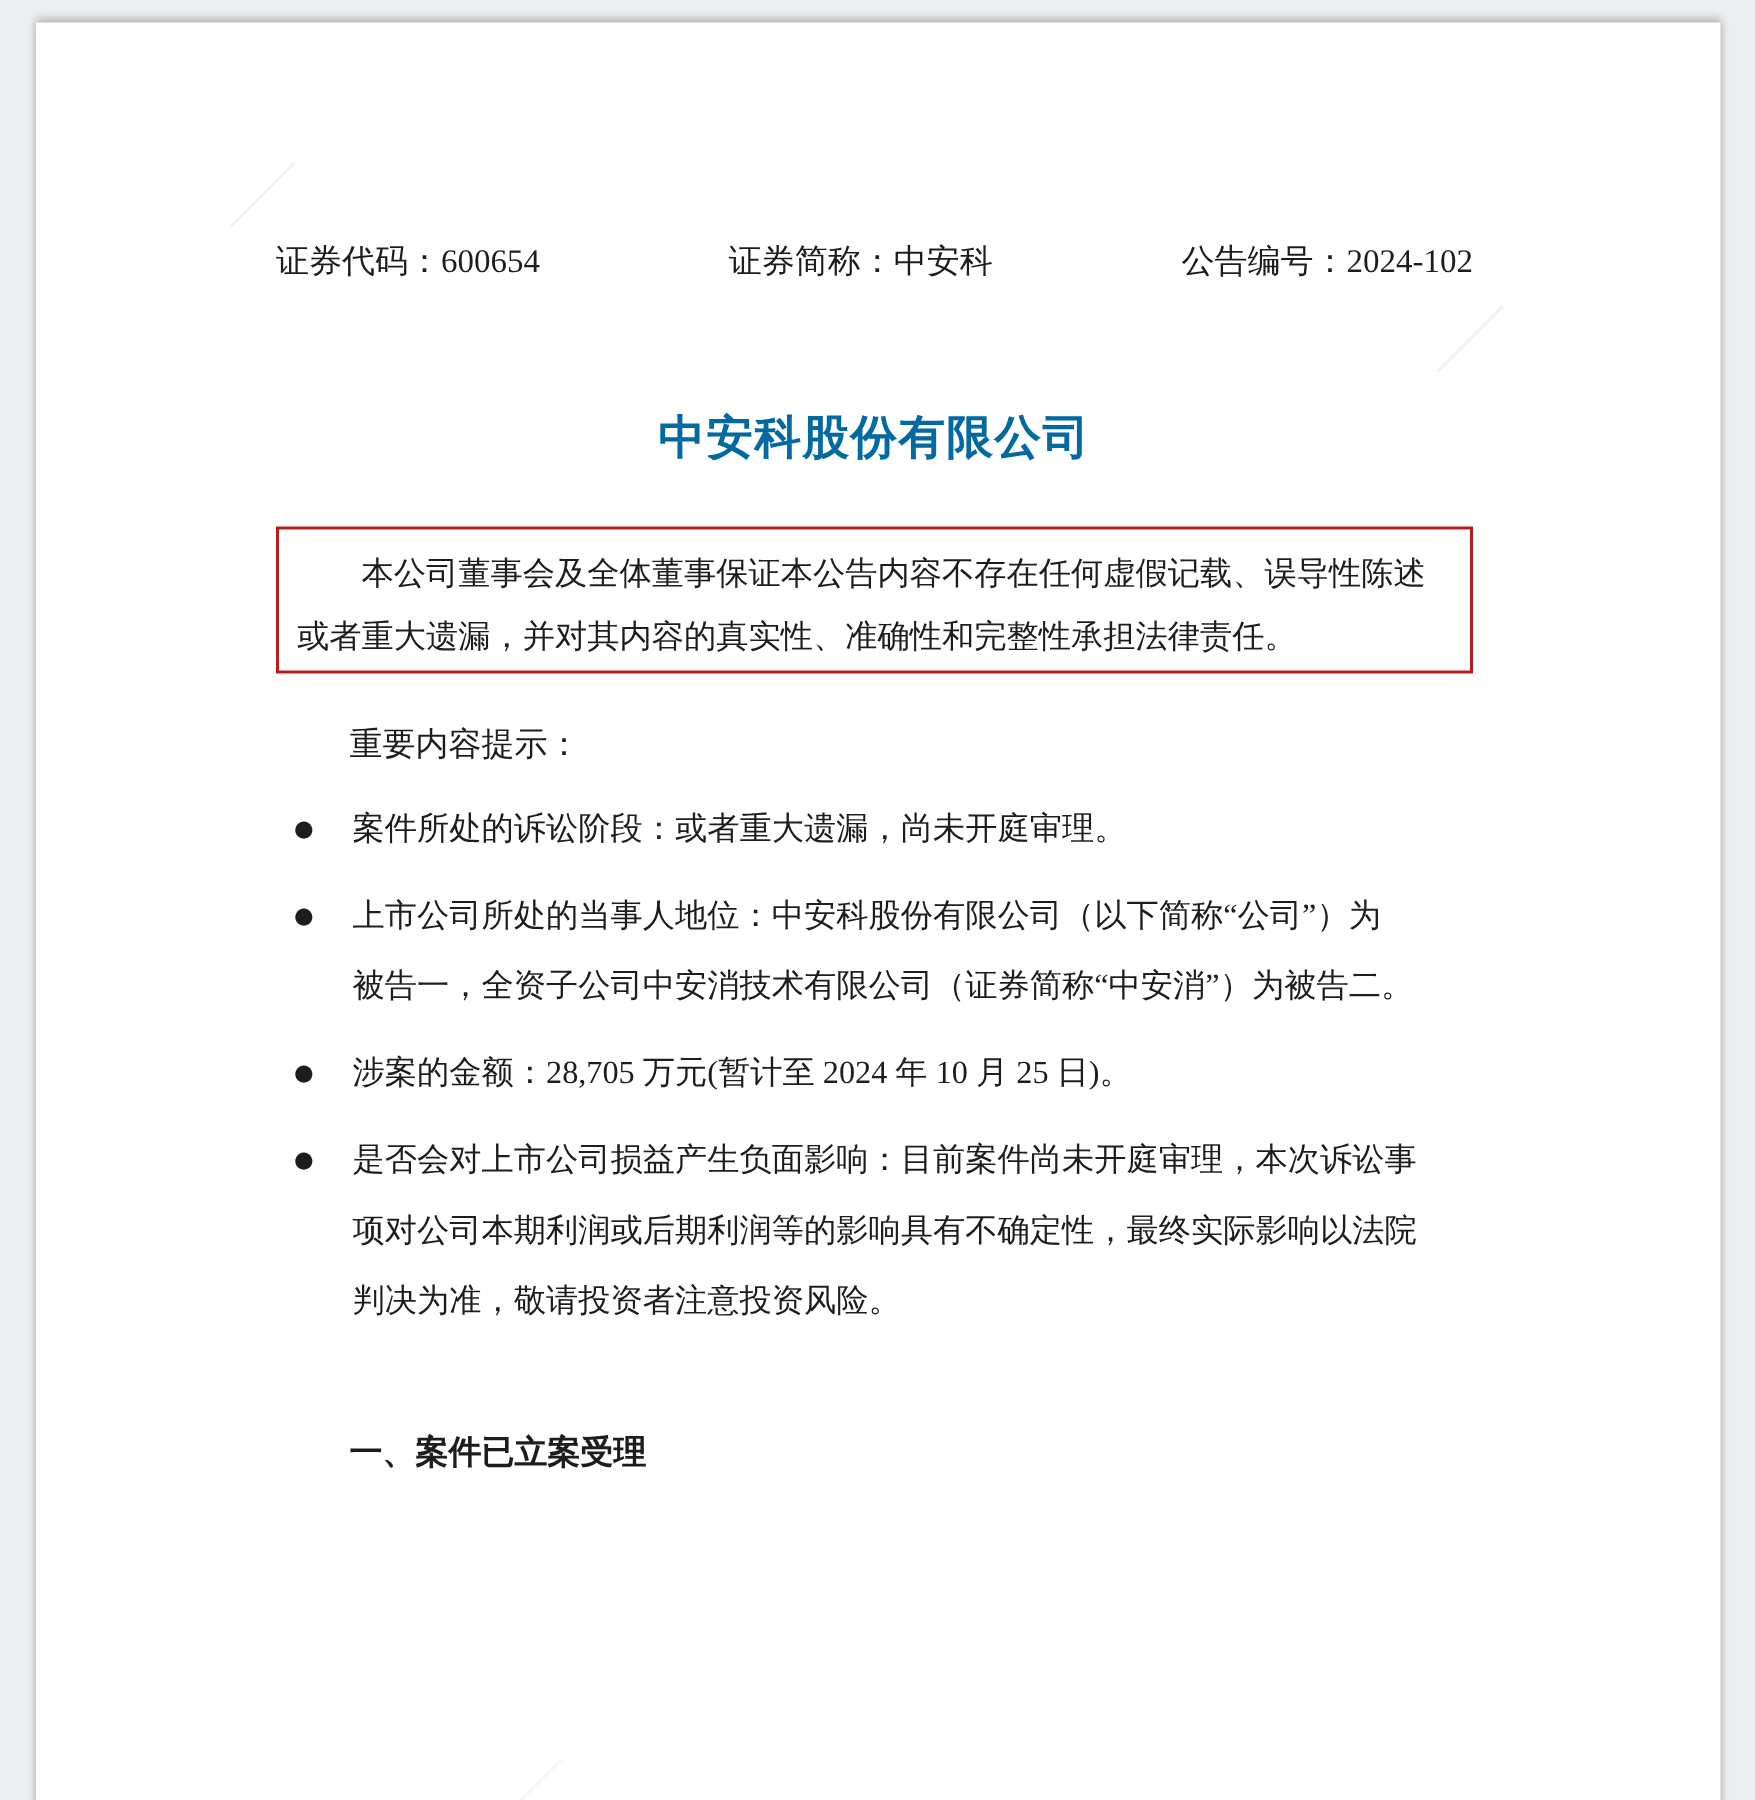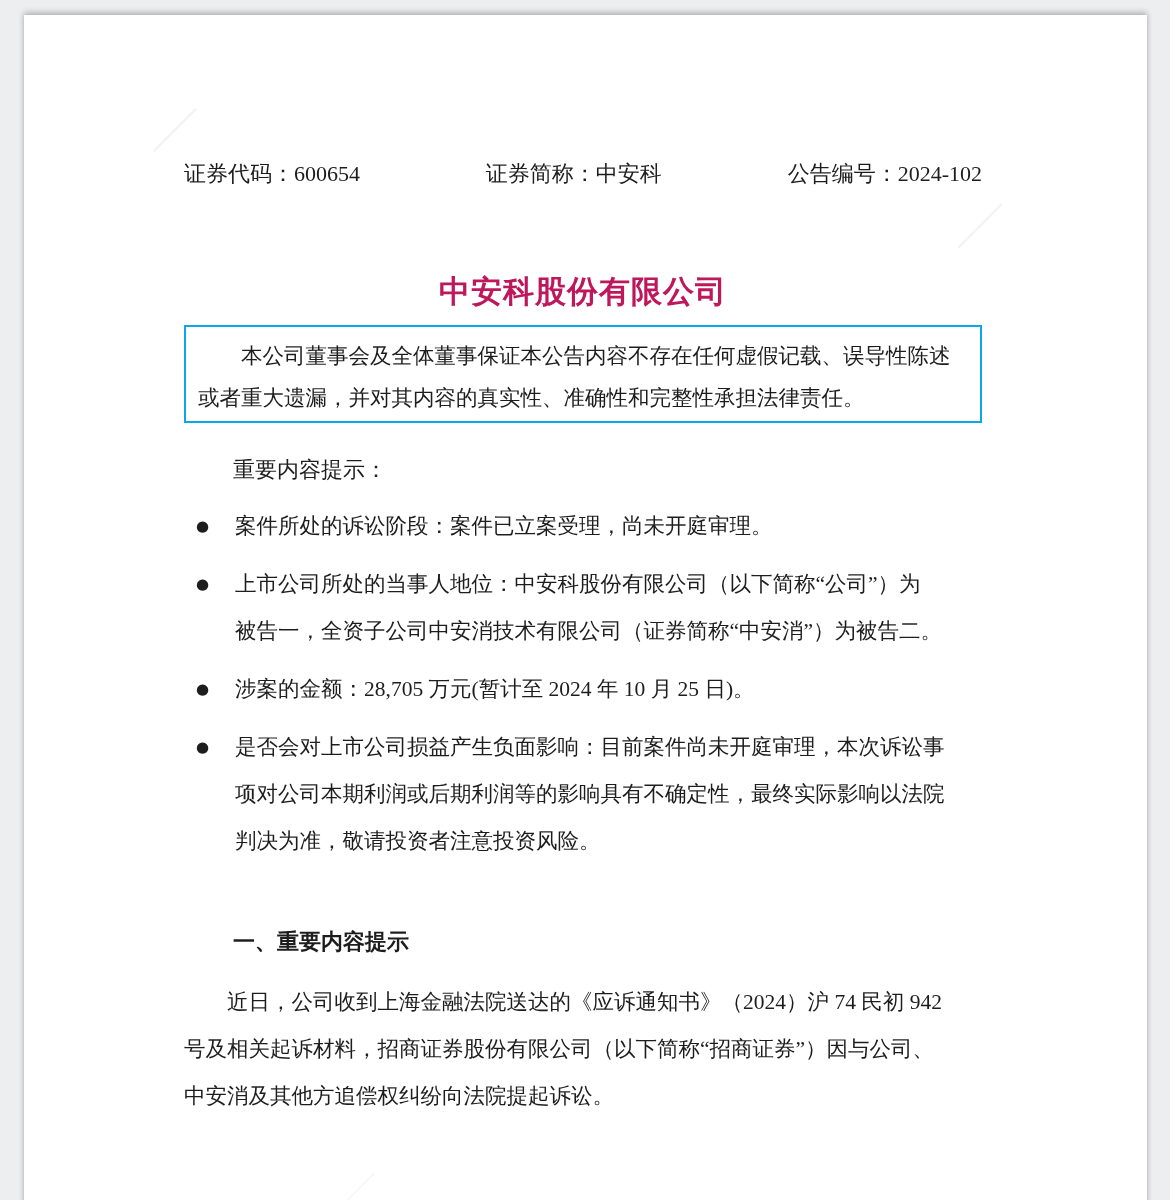--- a/index.html
+++ b/index.html
@@ -35,22 +35,22 @@
   .title {
     margin: 74px 0 0 0;
     text-align: center;
     font-family: "Liberation Sans", "DejaVu Sans", sans-serif;
     font-weight: 700;
     font-size: 31px;
     line-height: 62px;
     letter-spacing: 1px;
   }
   .disclaimer-box {
-    margin-top: 2px;
-    border: 2px solid #0ea5e9;
+    margin-top: 28px;
+    border: 2px solid #b91c1c;
     padding: 8px 12px 2px 12px;
   }
   .disclaimer-box p {
     margin: 0;
     font-size: 21.5px;
     line-height: 42px;
     text-indent: 2em;
     white-space: pre-line;
   }
   .notice-heading {
@@ -115,53 +115,50 @@
   <div class="wm wm-3"></div>
 
   <div class="content">
 
     <div class="doc-header">
       <span>证券代码：600654</span>
       <span>证券简称：中安科</span>
       <span>公告编号：2024-102</span>
     </div>
 
-    <h1 class="title" style="color: #be185d;">
+    <h1 class="title" style="color: #0369a1;">
       <div>中安科股份有限公司</div>
     </h1>
 
     <div class="disclaimer-box">
       <p>本公司董事会及全体董事保证本公告内容不存在任何虚假记载、误导性陈述
 或者重大遗漏，并对其内容的真实性、准确性和完整性承担法律责任。</p>
     </div>
 
     <div class="notice-heading">重要内容提示：</div>
 
     <div class="bullets">
       <div class="bullet">
         <span class="marker">●</span>
-        <span class="btext">案件所处的诉讼阶段：案件已立案受理，尚未开庭审理。</span>
+        <span class="btext">案件所处的诉讼阶段：或者重大遗漏，尚未开庭审理。</span>
       </div>
       <div class="bullet">
         <span class="marker">●</span>
         <span class="btext">上市公司所处的当事人地位：中安科股份有限公司（以下简称“公司”）为
 被告一，全资子公司中安消技术有限公司（证券简称“中安消”）为被告二。</span>
       </div>
       <div class="bullet">
         <span class="marker">●</span>
         <span class="btext">涉案的金额：28,705 万元(暂计至 2024 年 10 月 25 日)。</span>
       </div>
       <div class="bullet">
         <span class="marker">●</span>
         <span class="btext">是否会对上市公司损益产生负面影响：目前案件尚未开庭审理，本次诉讼事
 项对公司本期利润或后期利润等的影响具有不确定性，最终实际影响以法院
 判决为准，敬请投资者注意投资风险。</span>
       </div>
     </div>
 
-    <div class="section-heading">一、重要内容提示</div>
+    <div class="section-heading">一、案件已立案受理</div>
 
-    <p class="body-para">近日，公司收到上海金融法院送达的《应诉通知书》（2024）沪 74 民初 942
-号及相关起诉材料，招商证券股份有限公司（以下简称“招商证券”）因与公司、
-中安消及其他方追偿权纠纷向法院提起诉讼。</p>
 
   </div>
 </div>
 
 </body></html>

